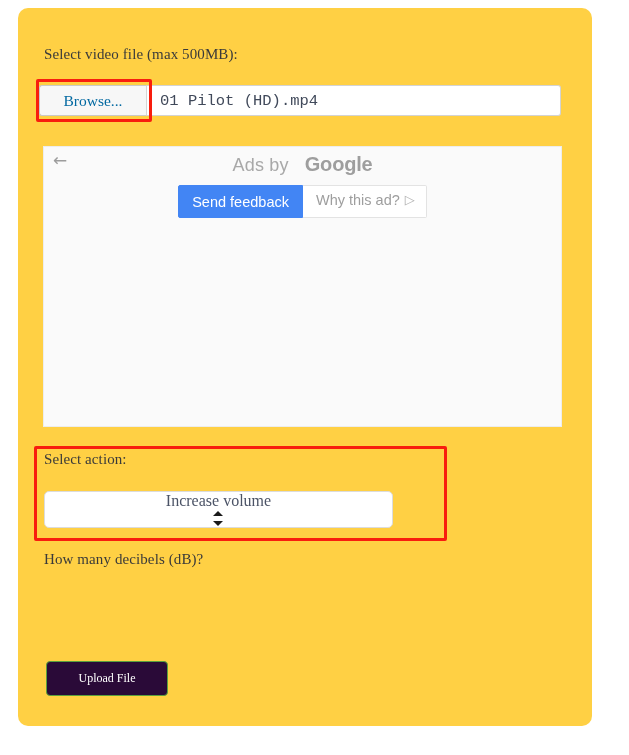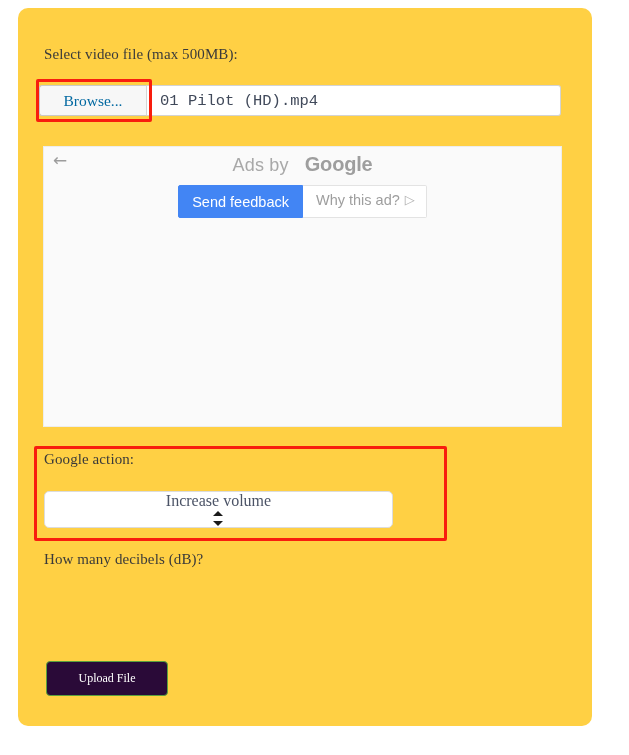--- a/index.html
+++ b/index.html
@@ -270,21 +270,21 @@
     </div>
     <div class="ad-buttons">
       <div class="btn-send-feedback">Send feedback</div>
       <div class="btn-why-this-ad">
         <span>Why this ad?</span>
         <span class="why-ad-glyph">▷</span>
       </div>
     </div>
   </div>
 
-  <div class="field-label" id="label-select-action">Google action:</div>
+  <div class="field-label" id="label-select-action">Select action:</div>
 
   <div class="select-box" id="select-action">
     <span class="select-value">Increase volume</span>
     <span class="select-arrows"></span>
   </div>
 
   <div class="hl-box" id="hl-action"></div>
 
   <div class="field-label" id="label-decibels">How many decibels (dB)?</div>
 

